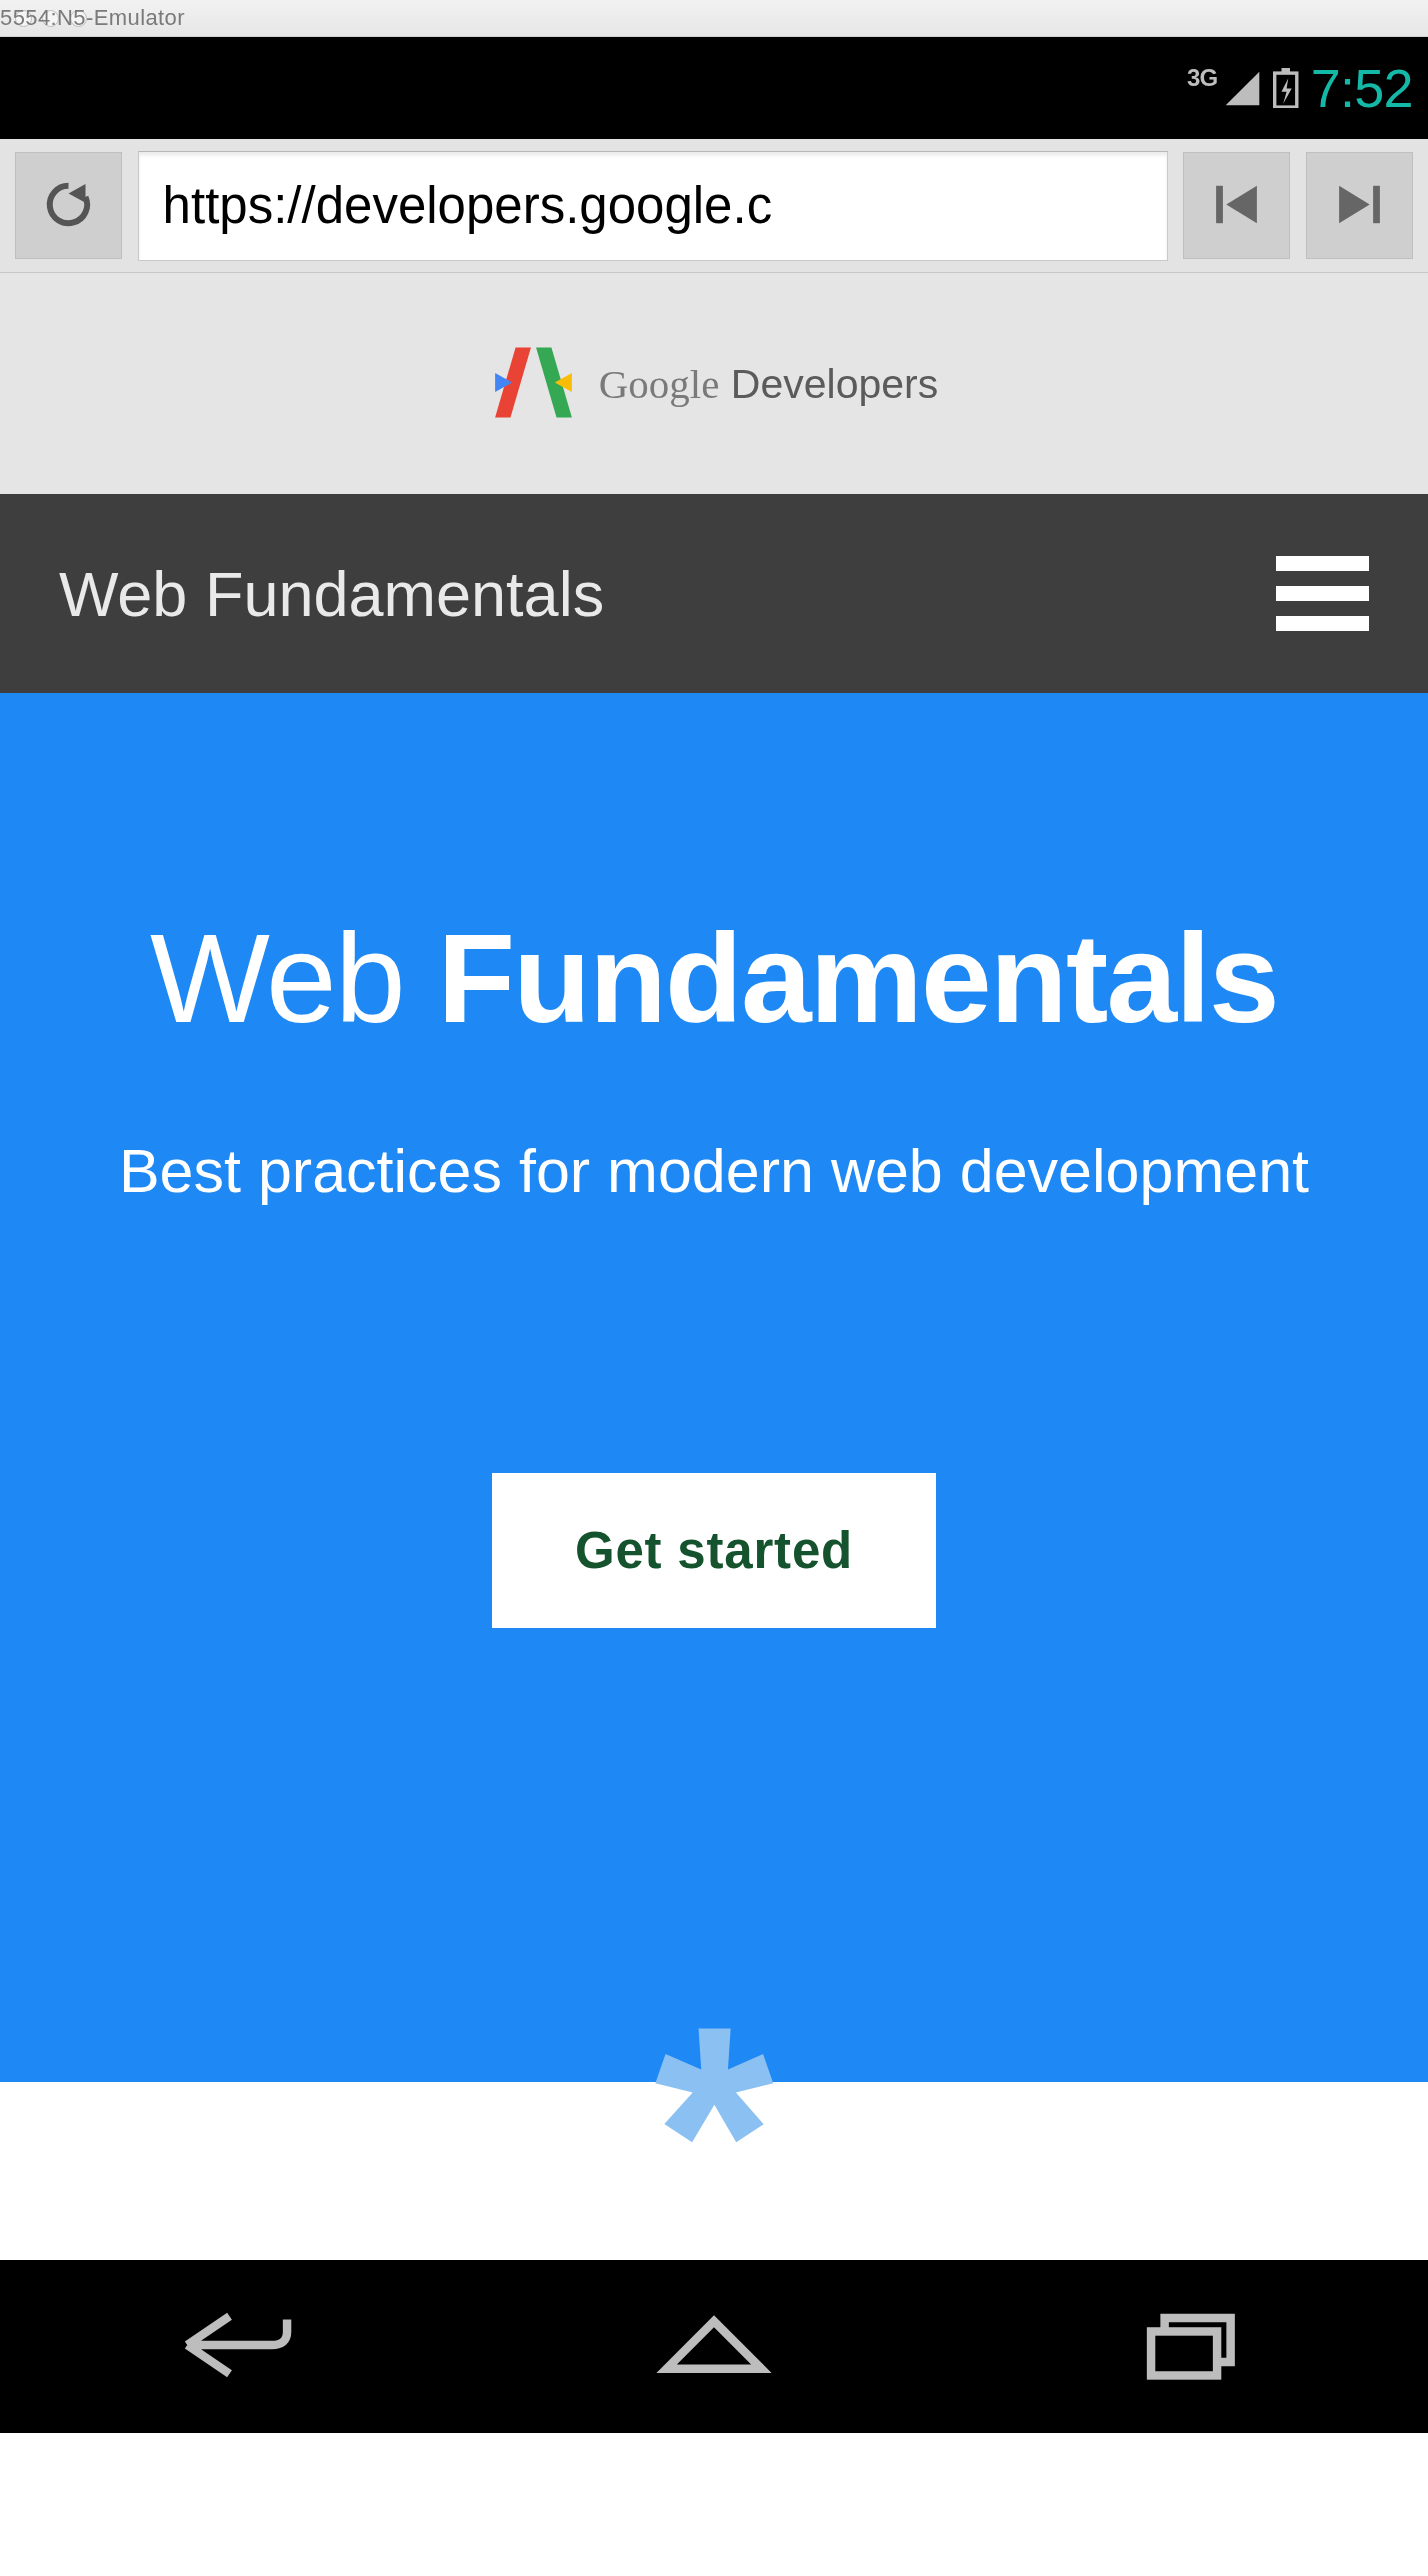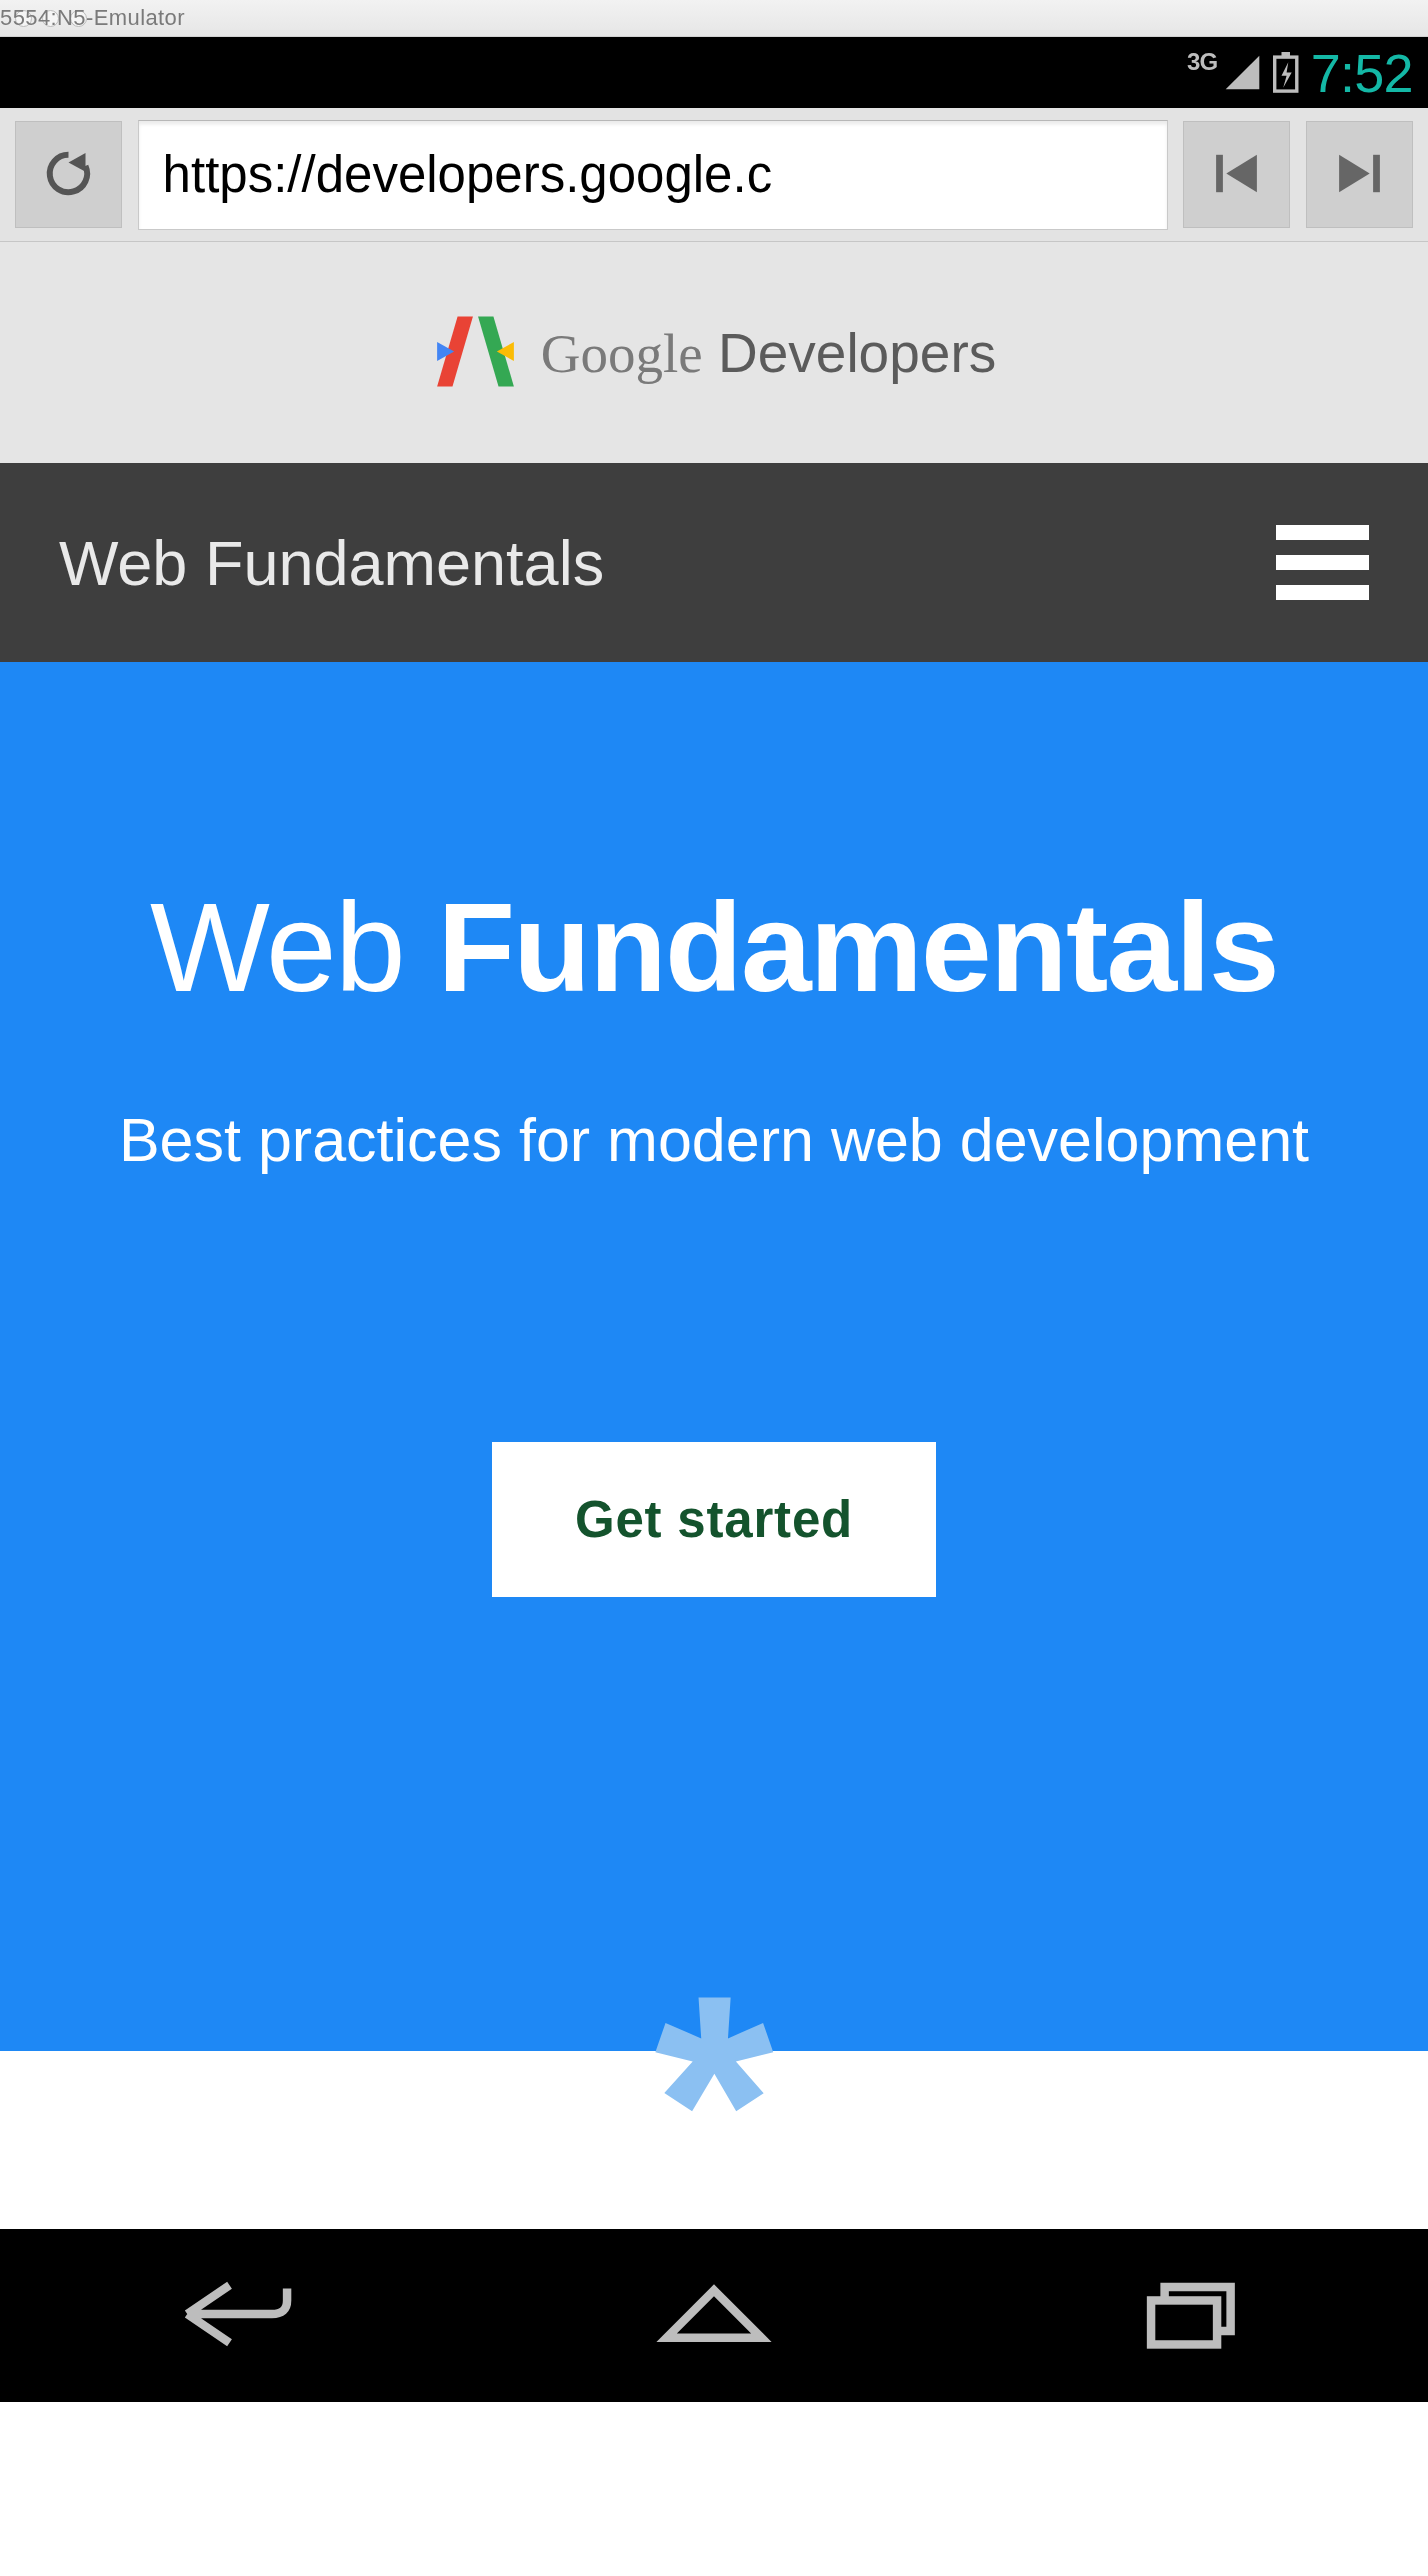--- a/index.html
+++ b/index.html
@@ -27,21 +27,21 @@
     position: absolute; left: 0; right: 0; text-align: left;
     font-size: 22px; color: #7a7a7a; letter-spacing: 0.4px;
     pointer-events: none;
   }
 
   
   .device { width: 100%; }
 
   
   .status-bar {
-    height: 71px;
+    height: 102px;
     background: #000;
     color: #c9c9c9;
     display: flex;
     align-items: center;
     justify-content: flex-end;
     padding-right: 15.3px;
     gap: 12px;
   }
   .status-3g { font-size: 24px; font-weight: 700; color: #bdbdbd; letter-spacing: -0.8px; margin-bottom: 20.4px; margin-right: -5.1px;}
   .status-signal { width: 37px; height: 37px; }
@@ -78,21 +78,21 @@
   
   .gd-header {
     height: 221px;
     background: #e5e5e5;
     display: flex;
     align-items: center;
     justify-content: center;
     gap: 18.7px;
   }
   .gd-logo-wrap { display:flex; align-items:center; gap: 22px; }
-  .gd-text { font-size: 55px; color: #5b5b5b; font-weight: 300; }
+  .gd-text { font-size: 41px; color: #5b5b5b; font-weight: 300; }
   .gd-text .g { font-family: serif; color: #7a7a7a; font-weight: 400; }
   .gd-icon svg { width: 87px; height: 87px; }
 
   
   .section-bar {
     height: 199px;
     background: #3e3e3e;
     color: #e9e9e9;
     display: flex;
     align-items: center;

